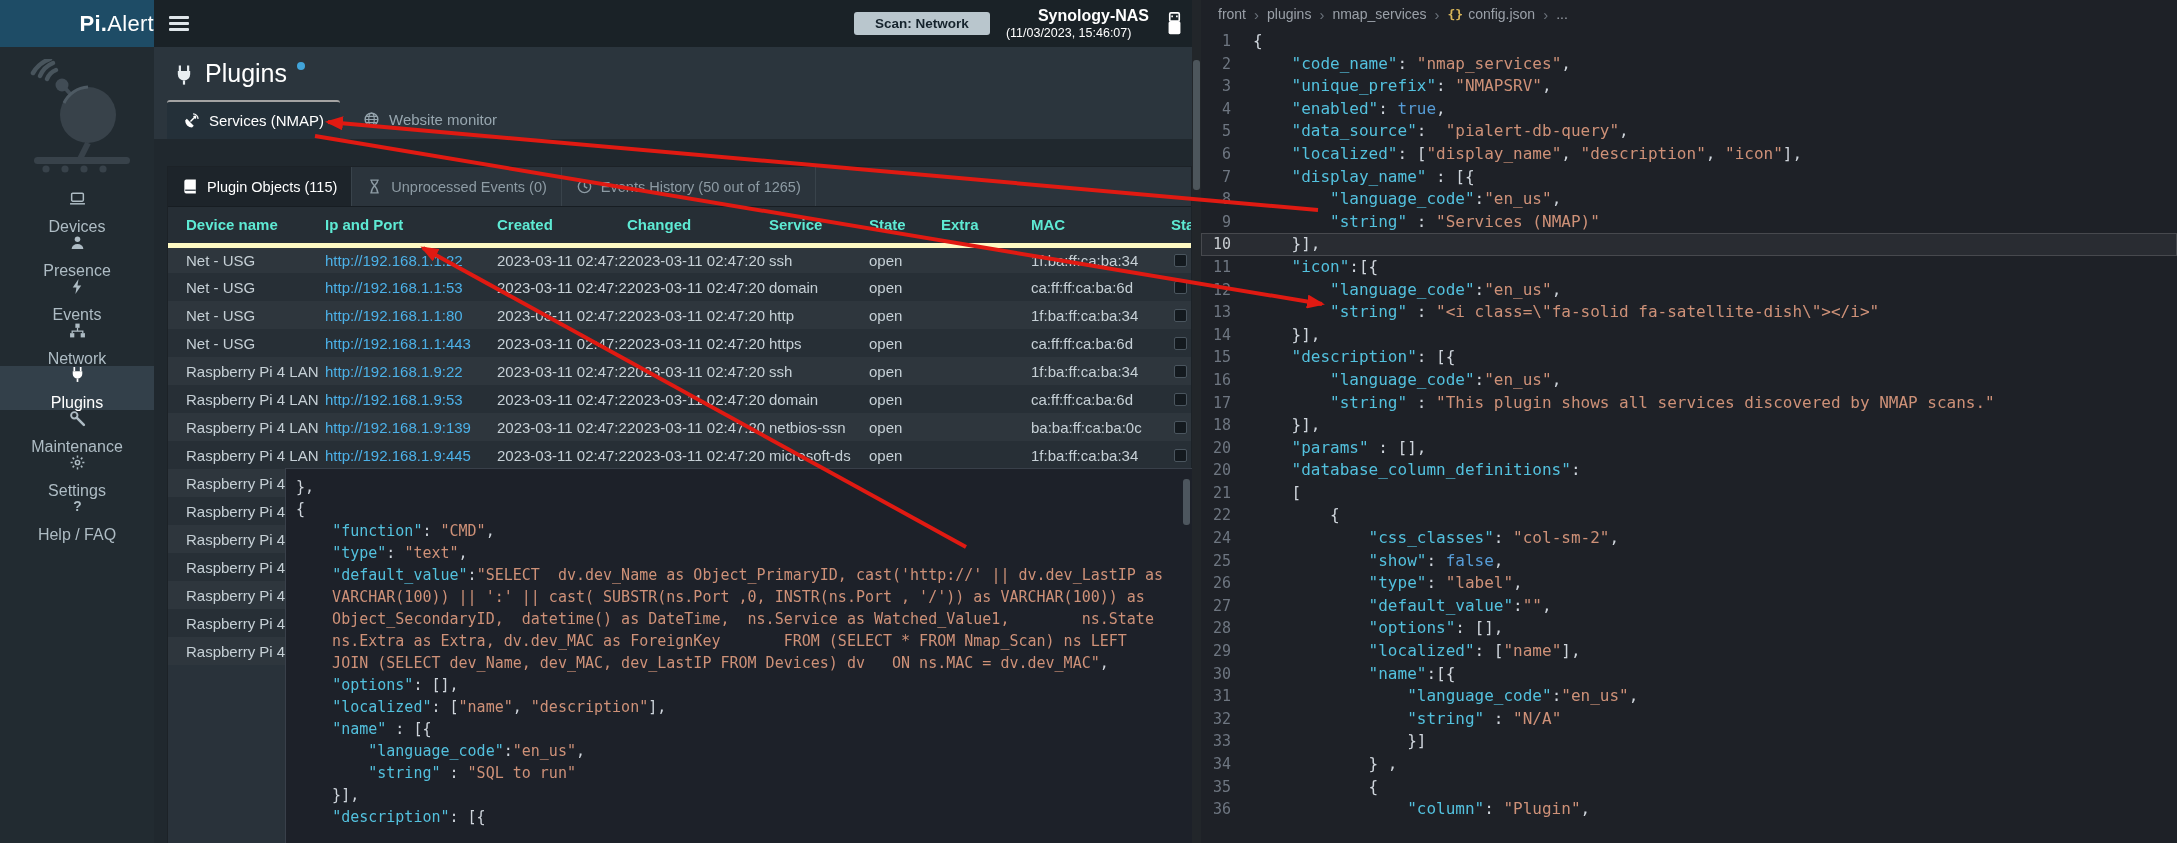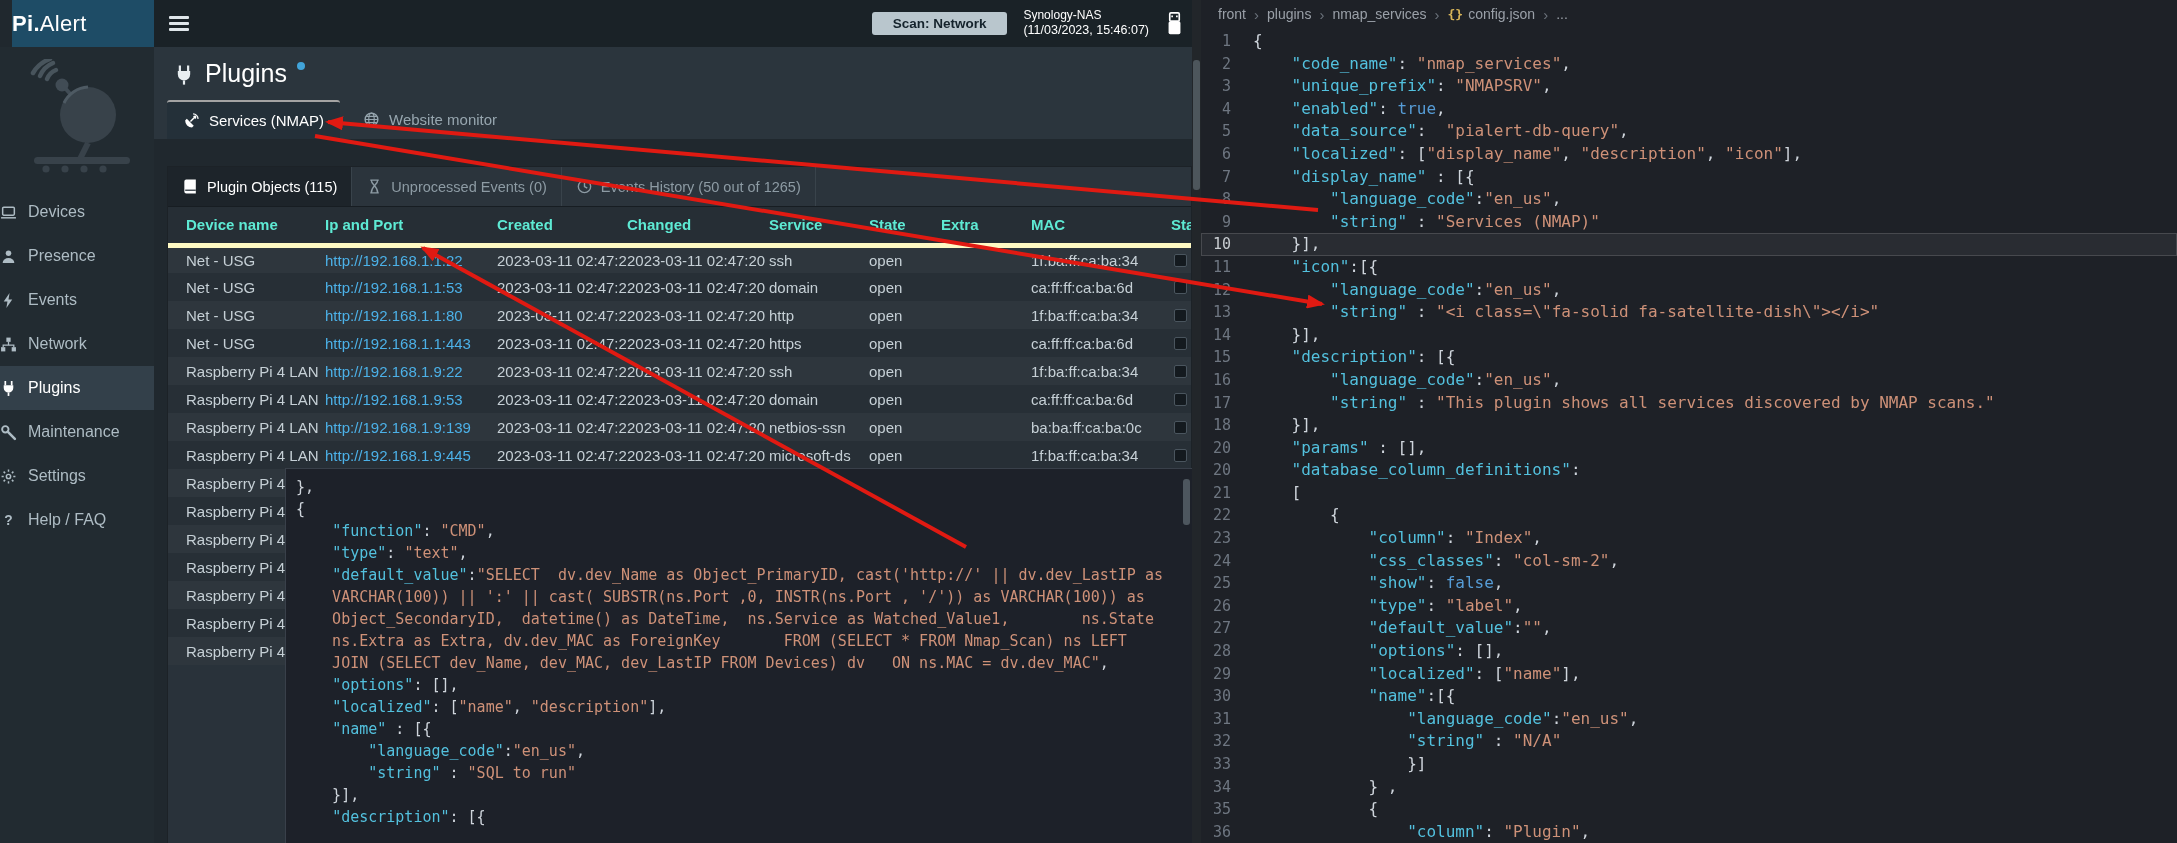--- a/index.html
+++ b/index.html
@@ -1,40 +1,40 @@
 <!DOCTYPE html>
 <html><head>
 <meta charset="utf-8">
 <style>
   * { margin:0; padding:0; box-sizing:border-box; }
   html,body { background:#0e1216; }
   body { font-family:"Liberation Sans", sans-serif; }
   #screen { position:relative; width:2177px; height:843px; overflow:hidden; background:#20282e; }
 
   
-  .logo { position:absolute; left:12px; top:0; width:154px; height:47px; background:#1e4c66; color:#fff;
-          font-size:22px; line-height:47px; text-align:left; z-index:3; letter-spacing:.3px; }
+  .logo { position:absolute; left:0; top:0; width:154px; height:47px; background:#1e4c66; color:#fff;
+          font-size:22px; line-height:47px; text-align:right; z-index:3; letter-spacing:.3px; }
   .logo .logo-b { font-weight:bold; }
   .navbar { position:absolute; left:154px; top:0; width:1038px; height:47px; background:#1a2227; z-index:3; }
   .hamburger { position:absolute; left:15px; top:16px; width:20px; height:15px; cursor:pointer; }
   .hamburger i { display:block; height:2.5px; background:#dfe6ea; margin-bottom:3.5px; border-radius:1px; }
   .nav-right { position:absolute; right:8px; top:0; height:47px; display:flex; align-items:center; gap:16px; }
   .scan-badge { background:#b9c6cd; color:#15232c; font-weight:bold; font-size:13.5px; padding:4px 21px; border-radius:3px; }
   .nas-info { color:#fff; line-height:1.25; }
-  .nas-name { font-size:12px; font-weight:normal; }
+  .nas-name { font-size:16px; font-weight:bold;margin-left:32px; }
   .nas-time { font-size:12.5px; }
   .usb-slot { width:19px; height:25px; color:#fff; display:inline-block; }
   .usb-slot svg, .icon16 svg, .icon22 svg { width:100%; height:100%; display:block; }
 
   
   .sidebar { position:absolute; left:0; top:47px; width:154px; height:796px; background:#222b31; z-index:2; }
   .side-illustration { position:absolute; left:8px; top:12px; }
   .menu { position:absolute; left:0; top:143px; right:0; }
   .side-item { height:44px; display:flex; align-items:center; gap:11px; padding-left:0;
-               color:#aebcc4; font-size:16px; cursor:pointer; }
+               color:#aebcc4; font-size:16px; cursor:pointer;flex-direction:column; }
   .side-item.active { background:#33404a; color:#fff; }
   .icon16 { width:17px; height:17px; display:inline-block; color:currentColor; flex:none; }
 
   
   .content-header { position:absolute; left:154px; top:47px; width:1038px; height:92px; background:#2b353d; z-index:1; }
   .page-title { position:absolute; left:19px; top:12px; color:#fff; font-size:25px; display:flex; align-items:flex-start; gap:10px; }
   .icon22 { width:22px; height:22px; color:#e8eef1; margin-top:5px; }
   .title-dot { width:8px; height:8px; background:#41a4da; border-radius:50%; margin-top:3px; }
   .tabs { position:absolute; left:13px; bottom:0; display:flex; gap:7px; }
   .tab { height:39px; display:flex; align-items:center; gap:9px; padding:0 16px; font-size:15px;
@@ -628,24 +628,20 @@
         </div>
         <div class="code-line">
           <span class="ln">21</span>
           <span class="code-text"><span class="tk-p">    [</span></span>
         </div>
         <div class="code-line">
           <span class="ln">22</span>
           <span class="code-text"><span class="tk-p">        {</span></span>
         </div>
         <div class="code-line">
-          <span class="ln">23</span>
-          <span class="code-text"><span class="tk-p">            </span><span class="tk-k">"column"</span><span class="tk-p">: </span><span class="tk-s">"Index"</span><span class="tk-p">,</span></span>
-        </div>
-        <div class="code-line">
           <span class="ln">24</span>
           <span class="code-text"><span class="tk-p">            </span><span class="tk-k">"css_classes"</span><span class="tk-p">: </span><span class="tk-s">"col-sm-2"</span><span class="tk-p">,</span></span>
         </div>
         <div class="code-line">
           <span class="ln">25</span>
           <span class="code-text"><span class="tk-p">            </span><span class="tk-k">"show"</span><span class="tk-p">: </span><span class="tk-b">false</span><span class="tk-p">,</span></span>
         </div>
         <div class="code-line">
           <span class="ln">26</span>
           <span class="code-text"><span class="tk-p">            </span><span class="tk-k">"type"</span><span class="tk-p">: </span><span class="tk-s">"label"</span><span class="tk-p">,</span></span>

